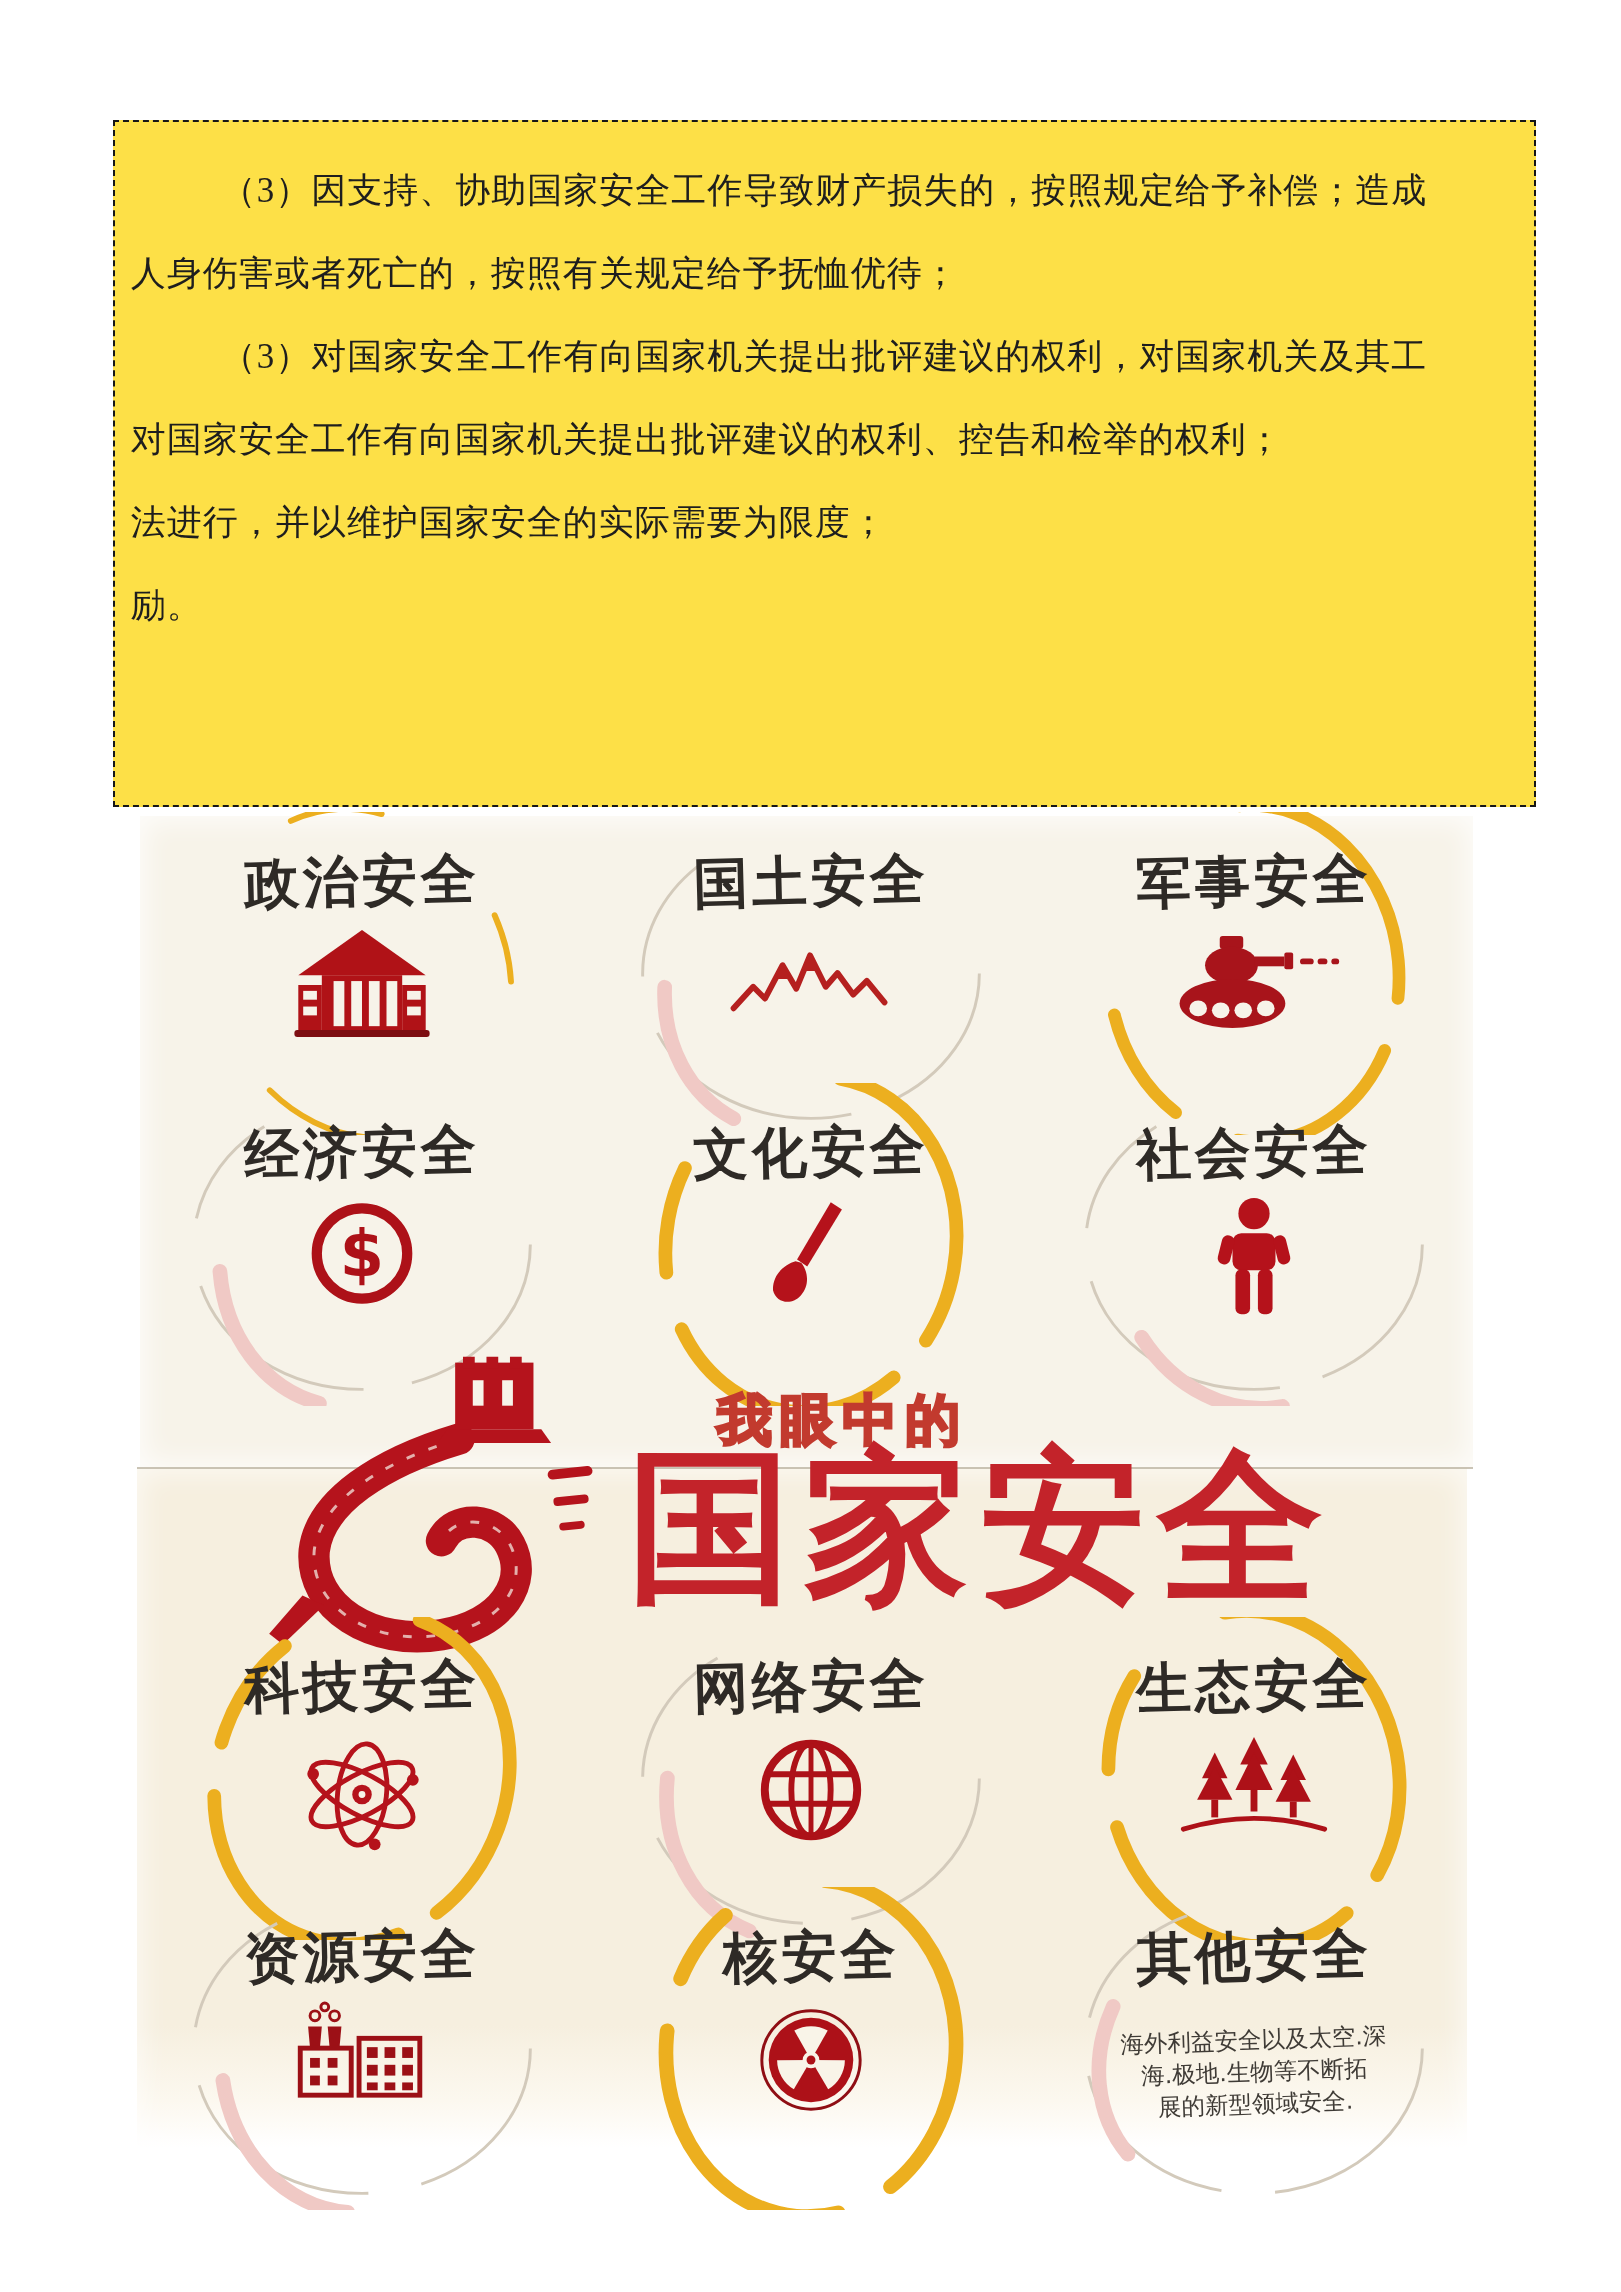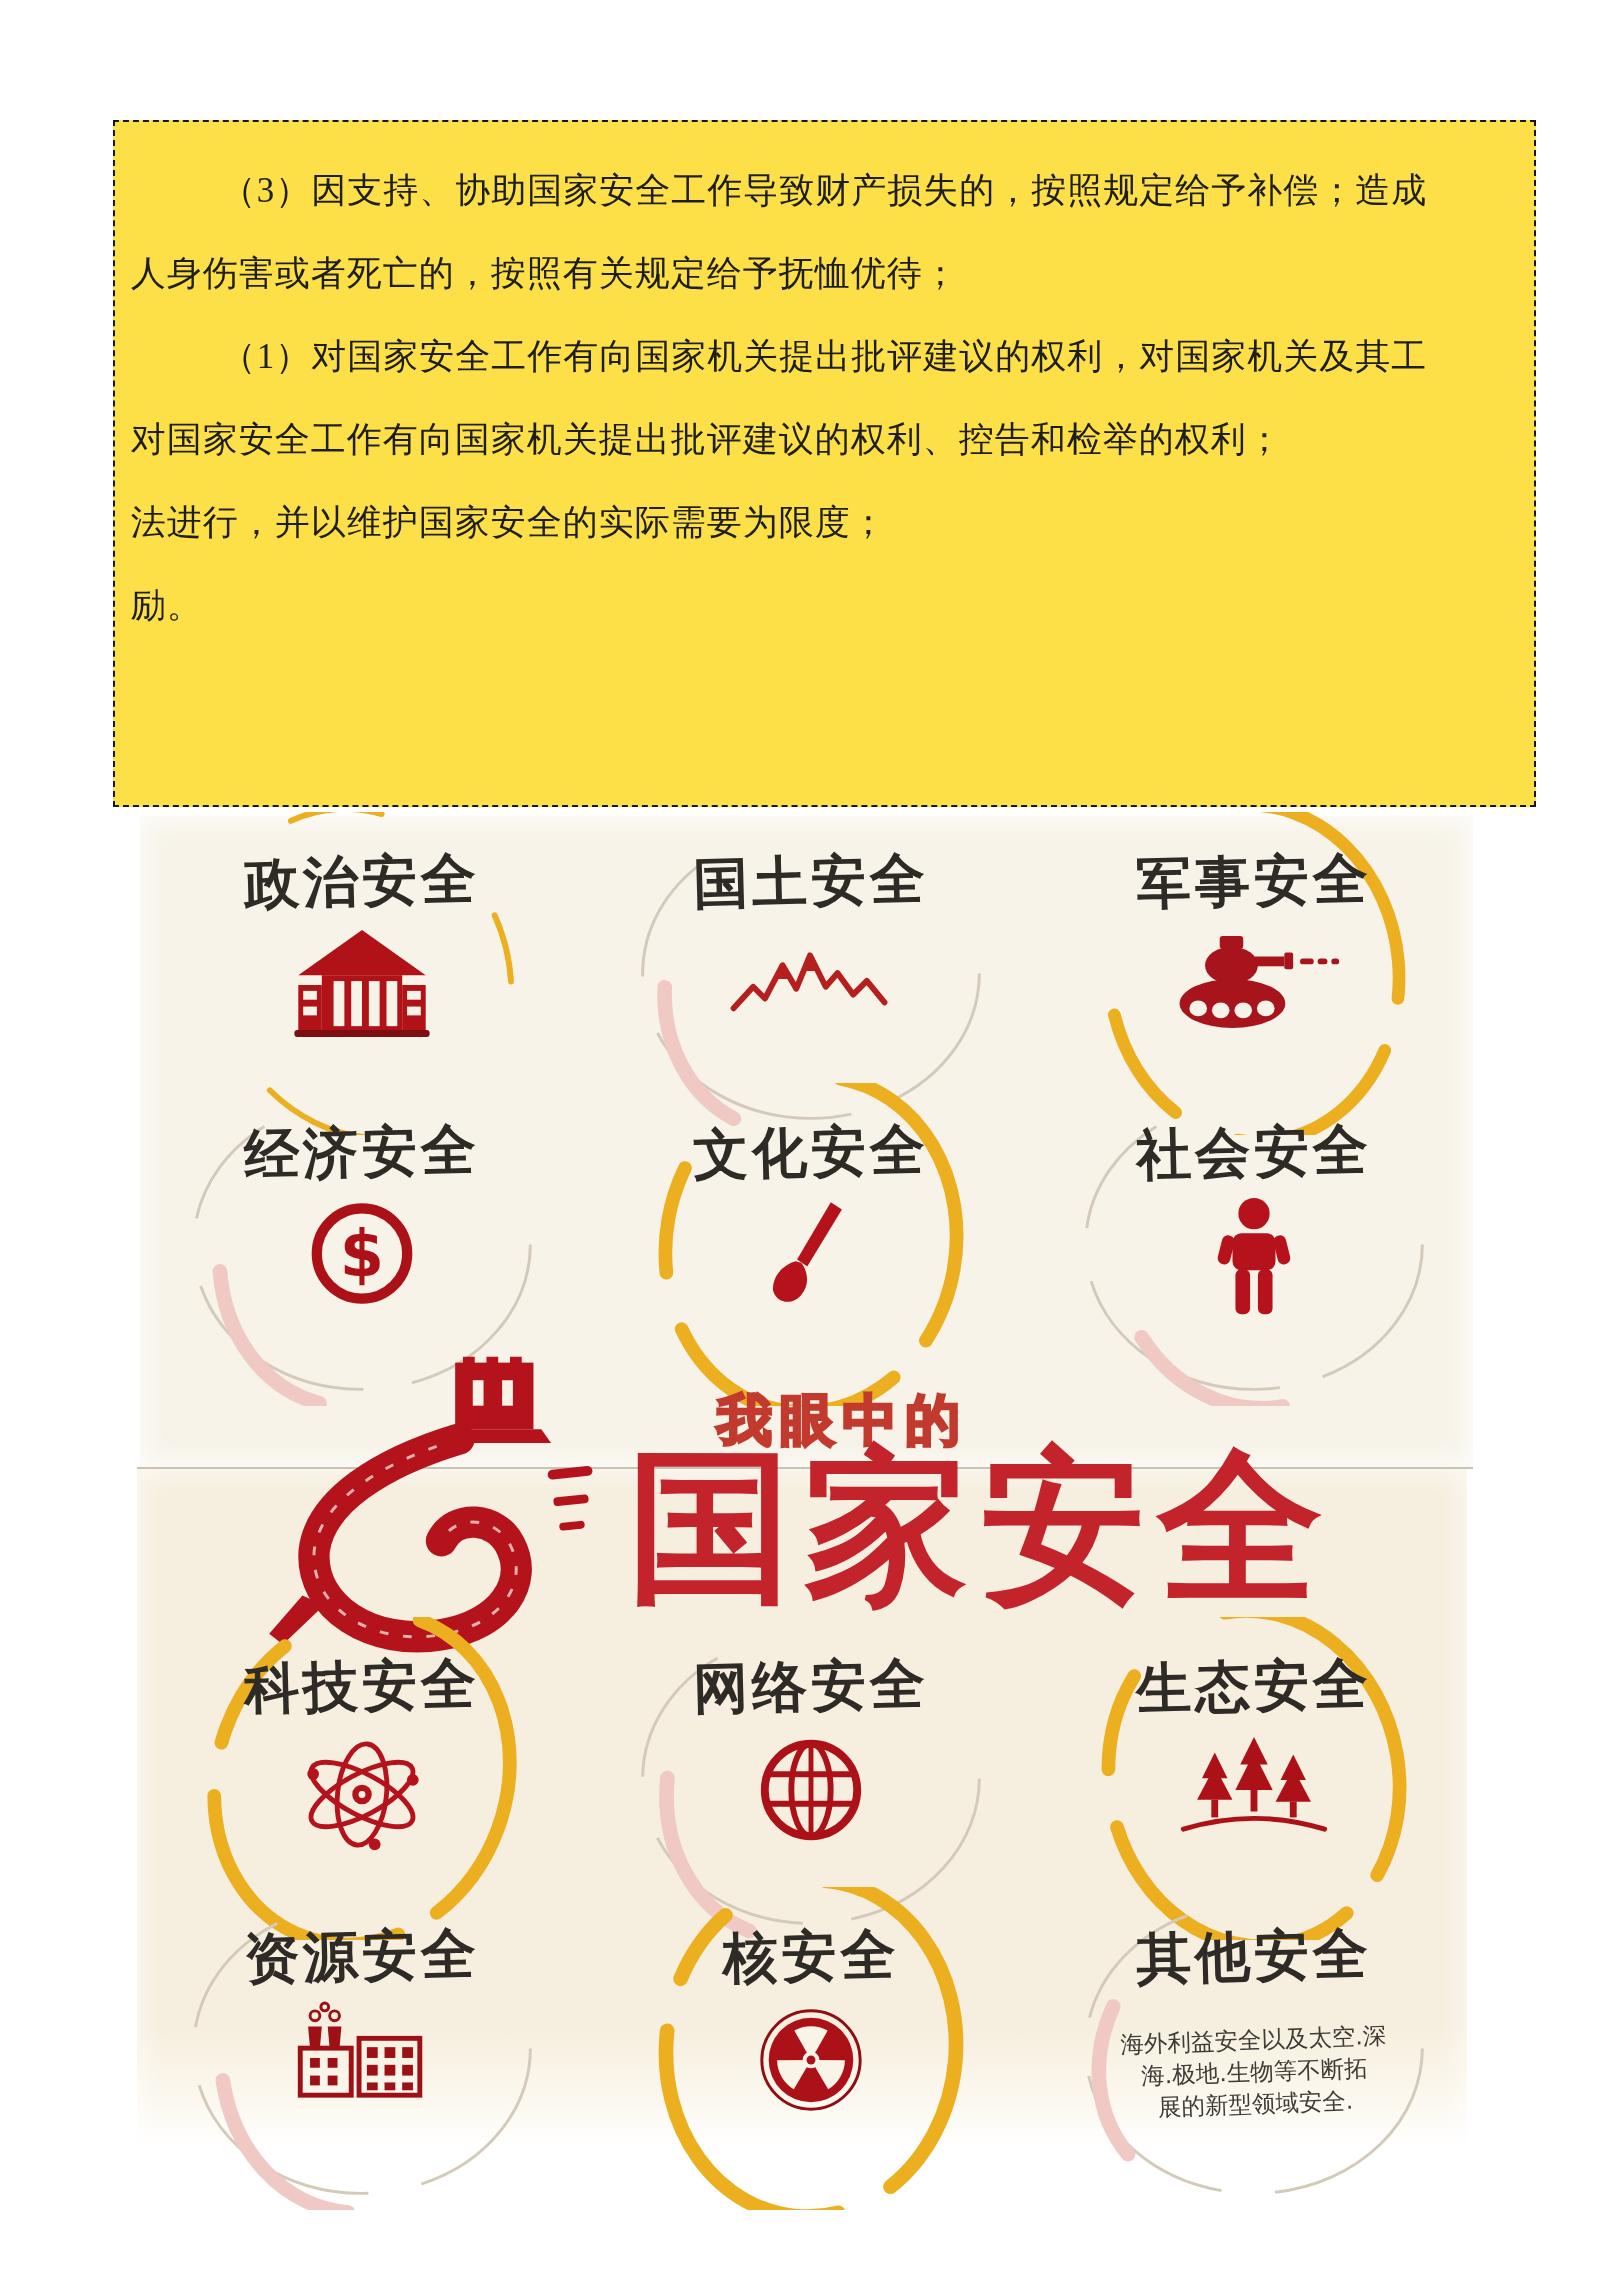--- a/index.html
+++ b/index.html
@@ -47,21 +47,21 @@
       font-size:23.5px;line-height:32px;color:#3f3b36;transform:rotate(-2deg);}
 </style>
 </head>
 <body>
 
 <div class="page">
 
   <div class="notice-box">
     <div class="nline indent">（3）因支持、协助国家安全工作导致财产损失的，按照规定给予补偿；造成</div>
     <div class="nline">人身伤害或者死亡的，按照有关规定给予抚恤优待；</div>
-    <div class="nline indent">（1）对国家安全工作有向国家机关提出批评建议的权利，对国家机关及其工</div>
+    <div class="nline indent">（3）对国家安全工作有向国家机关提出批评建议的权利，对国家机关及其工</div>
     <div class="nline">对国家安全工作有向国家机关提出批评建议的权利、控告和检举的权利；</div>
     <div class="nline">法进行，并以维护国家安全的实际需要为限度；</div>
     <div class="nline">励。</div>
   </div>
 
   <div class="photo-top"></div>
   <div class="photo-bottom"></div>
   <div class="seam"></div>
 
   <div class="badge" style="left:176px;top:812px;">

